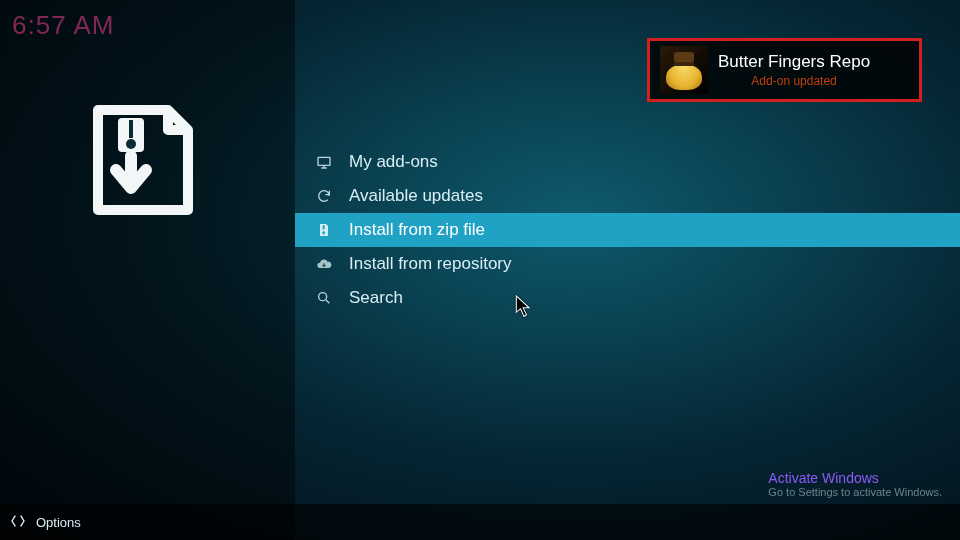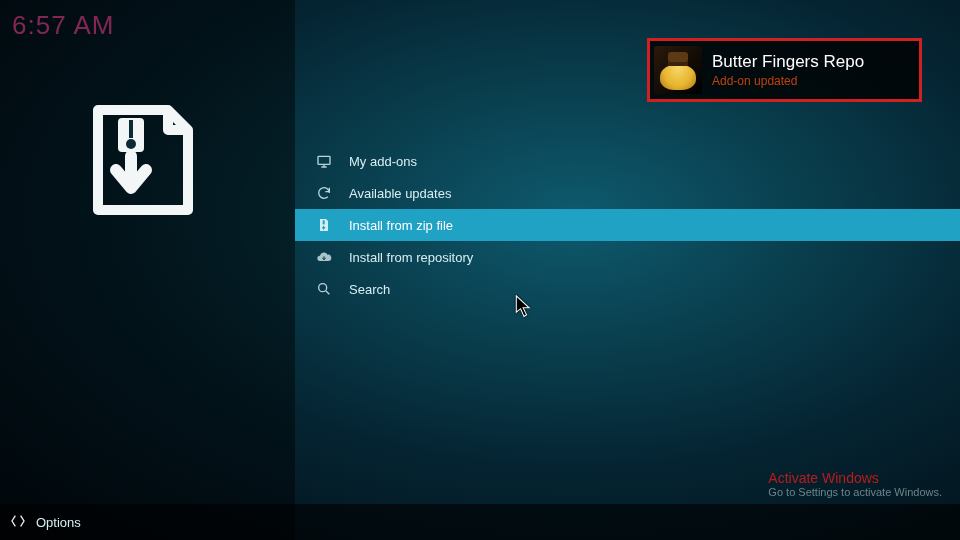--- a/index.html
+++ b/index.html
@@ -23,37 +23,38 @@
     display: flex; align-items: flex-start; justify-content: center;
     padding-top: 100px;
   }
   .zip-icon svg { width: 140px; height: 120px; }
 
   .menu {
     position: absolute; left: 295px; right: 0; top: 145px;
   }
   .menu-item {
     display: flex; align-items: center; gap: 16px;
-    padding: 7px 20px; font-size: 13px; color: #d8eef3;
+    padding: 7px 20px; font-size: 17px; color: #d8eef3;
     cursor: pointer;
   }
   .menu-item.selected {
     background: #1fa2c4;
     color: #ffffff;
   }
   .mi-icon { width: 18px; height: 18px; display:flex; align-items:center; justify-content:center; opacity:0.85; }
   .mi-icon svg { width: 16px; height: 16px; }
 
   .notification {
     position: absolute; top: 38px; right: 38px;
     width: 275px; height: 64px;
     background: rgba(0,0,0,0.8);
     border: 3px solid #d21f1f;
     display: flex; align-items: center; gap: 10px;
-    padding: 6px 4px;
+    padding: 6px 10px;
+    text-align: center;
   }
   .notif-thumb {
     width: 48px; height: 48px; background: linear-gradient(135deg,#2a1a0a,#000);
     position: relative; overflow:hidden; border-radius:2px;
   }
   .notif-thumb::before{
     content:""; position:absolute; left:6px; right:6px; bottom:4px; height:26px;
     background: radial-gradient(ellipse at 50% 10%, #f7d96b 0%, #e7b42e 60%, #a3711a 100%);
     border-radius: 50% 50% 40% 40%;
   }
@@ -61,21 +62,21 @@
     content:""; position:absolute; left:14px; top:6px; width:20px; height:14px;
     background:#5b3a14; border-radius:3px; box-shadow: inset 0 -4px 0 #3a240c;
   }
   .notif-text .title { font-size: 17px; color: #fff; font-weight: 400; }
   .notif-text .sub { font-size: 12px; color: #c2410c; margin-top: 2px; }
 
   .watermark {
     position: absolute; right: 18px; bottom: 42px; text-align: left;
     color: #6b858c; font-size: 11px;
   }
-  .watermark .wl1 { font-size: 14px; color: #b91c1c; }
+  .watermark .wl1 { font-size: 14px; color: #8b5cf6; }
 
   .footer {
     position: absolute; left: 0; right: 0; bottom: 0; height: 36px;
     background: rgba(0,0,0,0.6);
     display: flex; align-items: center; gap: 10px; padding: 0 10px;
     font-size: 13px; color: #d8eef3;
   }
 
   .cursor {
     position: absolute; left: 515px; top: 295px; width: 18px; height: 24px;

